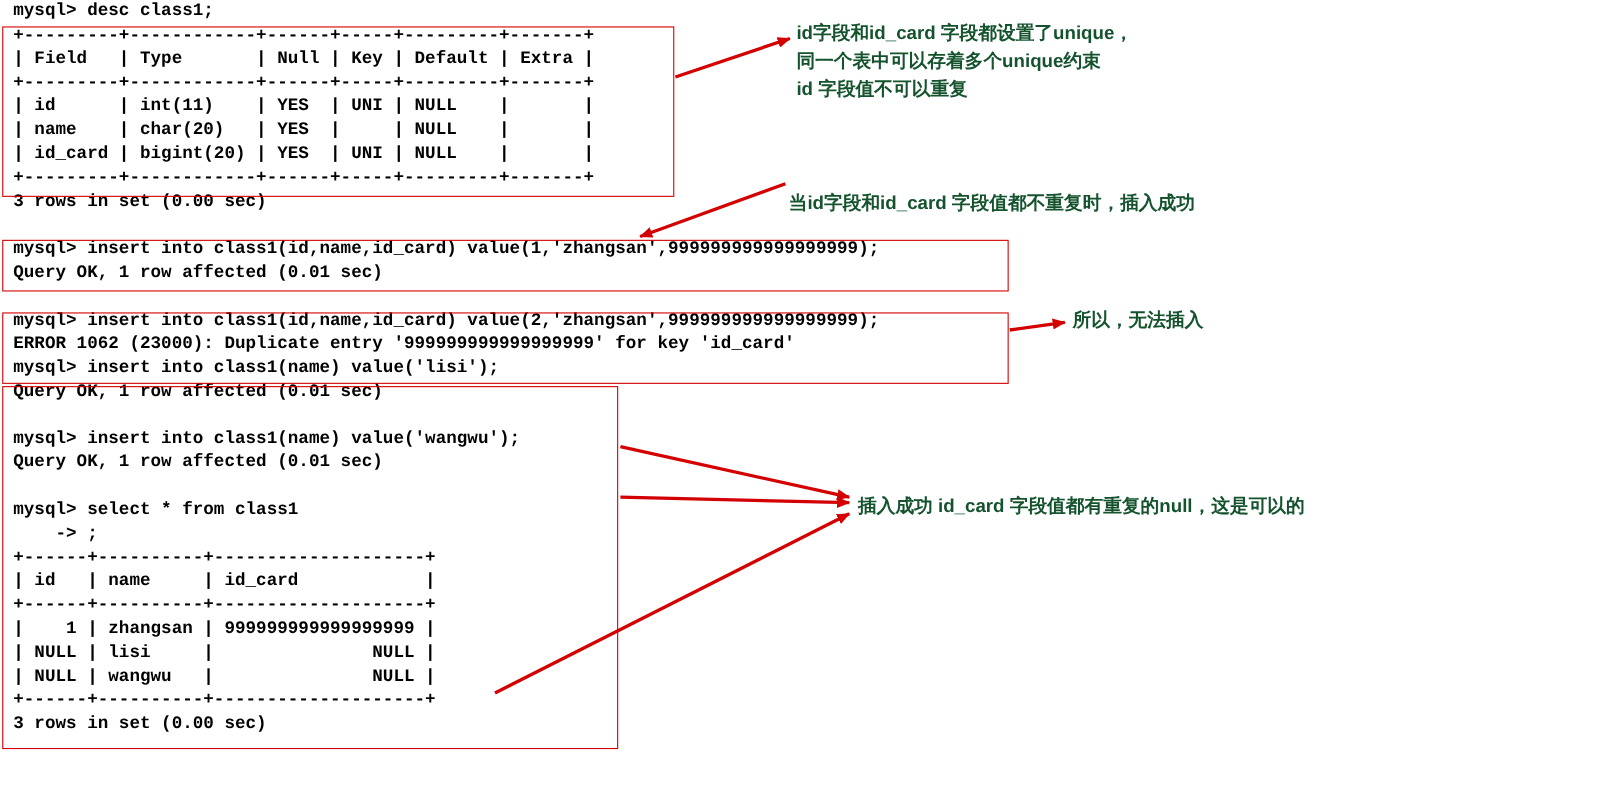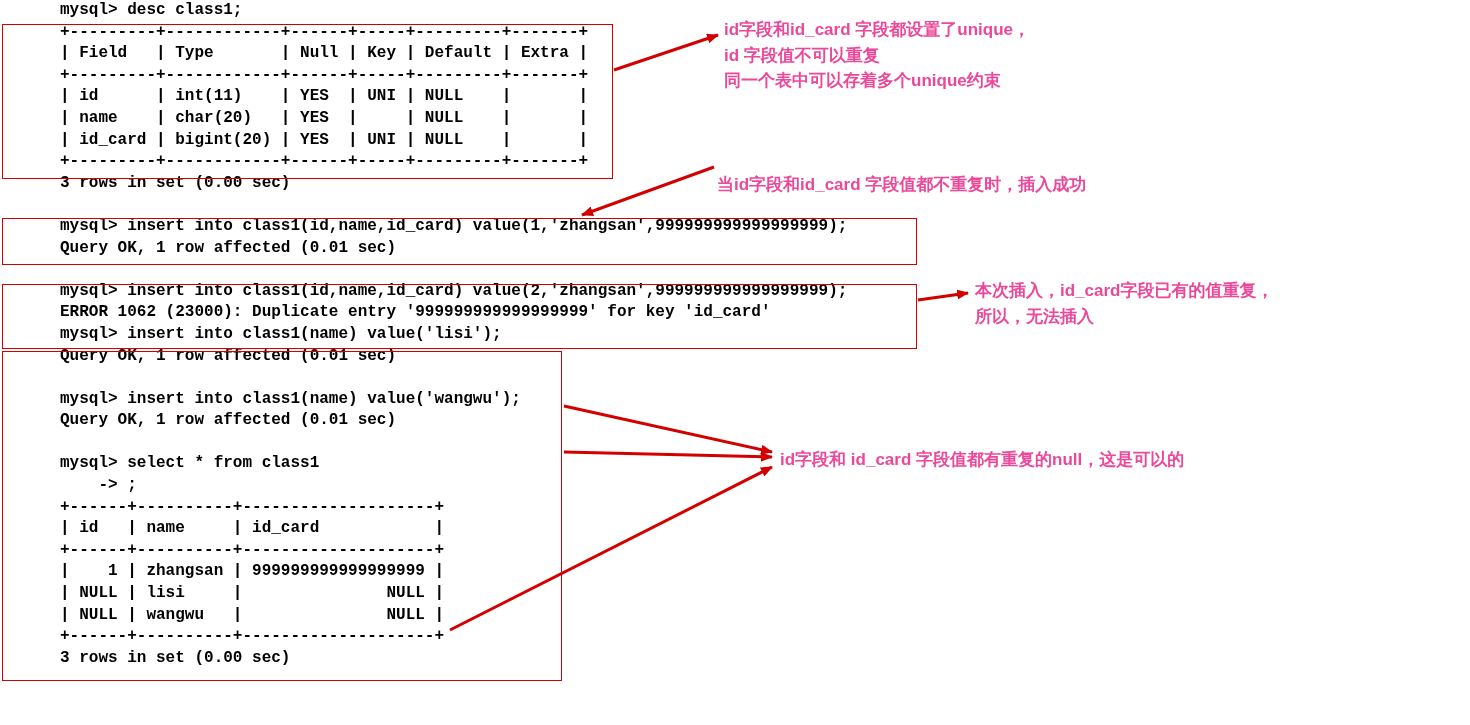--- a/index.html
+++ b/index.html
@@ -11,30 +11,29 @@
       color: #000;
       background: #fff;
       position: relative;
       width: 1470px;
       height: 725px;
       overflow: hidden;
     }
     .term {
       white-space: pre;
       padding-left: 12px;
-      margin-left: 48px;
     }
     .box {
       position: absolute;
       border: 1px solid #d40000;
       pointer-events: none;
     }
     .ann {
       position: absolute;
-      color: #ec4899;
+      color: #14532d;
       font-family: "Microsoft YaHei", "SimSun", sans-serif;
       font-size: 17px;
       font-weight: bold;
       line-height: 1.5;
     }
     .arrow {
       position: absolute;
       pointer-events: none;
     }
   </style>
@@ -73,35 +72,34 @@
 +------+----------+--------------------+
 3 rows in set (0.00 sec)</div>
 
 <div class="box" style="left:2px; top:24px; width:611px; height:155px;"></div>
 <div class="box" style="left:2px; top:218px; width:915px; height:47px;"></div>
 <div class="box" style="left:2px; top:284px; width:915px; height:65px;"></div>
 <div class="box" style="left:2px; top:351px; width:560px; height:330px;"></div>
 
 <div class="ann" style="left:724px; top:17px;">
   <div>id字段和id_card 字段都设置了unique，</div>
+  <div>同一个表中可以存着多个unique约束</div>
   <div>id 字段值不可以重复</div>
-  <div>同一个表中可以存着多个unique约束</div>
 </div>
 
 <div class="ann" style="left:717px; top:156px;margin-top:16px;">
   <span>当id字段和id_card 字段值都不重复时，插入成功</span>
 </div>
 
 <div class="ann" style="left:975px; top:278px;">
-  <div>本次插入，id_card字段已有的值重复，</div>
   <div>所以，无法插入</div>
 </div>
 
 <div class="ann" style="left:780px; top:447px;">
-  <span>id字段和 id_card 字段值都有重复的null，这是可以的</span>
+  <span>插入成功 id_card 字段值都有重复的null，这是可以的</span>
 </div>
 
 <svg class="arrow" style="left:0;top:0;width:1470px;height:725px;position:absolute;">
   <defs>
     <marker id="ah" markerWidth="12" markerHeight="10" refX="11" refY="5" orient="auto" markerUnits="userSpaceOnUse">
       <path d="M0,0 L12,5 L0,10 Z" fill="#d40000"></path>
     </marker>
   </defs>
 
   <line x1="614" y1="70" x2="718" y2="35" stroke="#d40000" stroke-width="3" marker-end="url(#ah)"></line>

